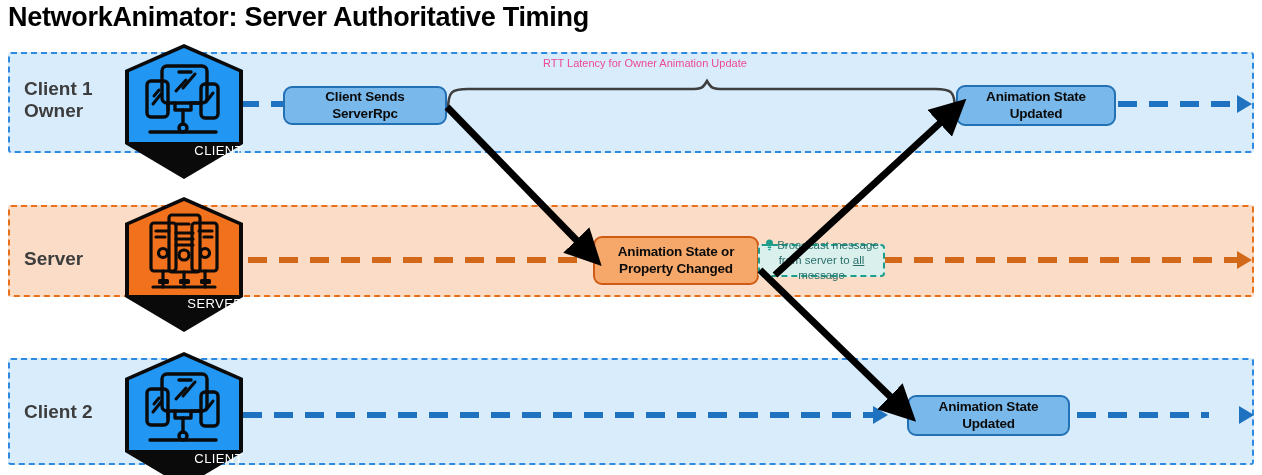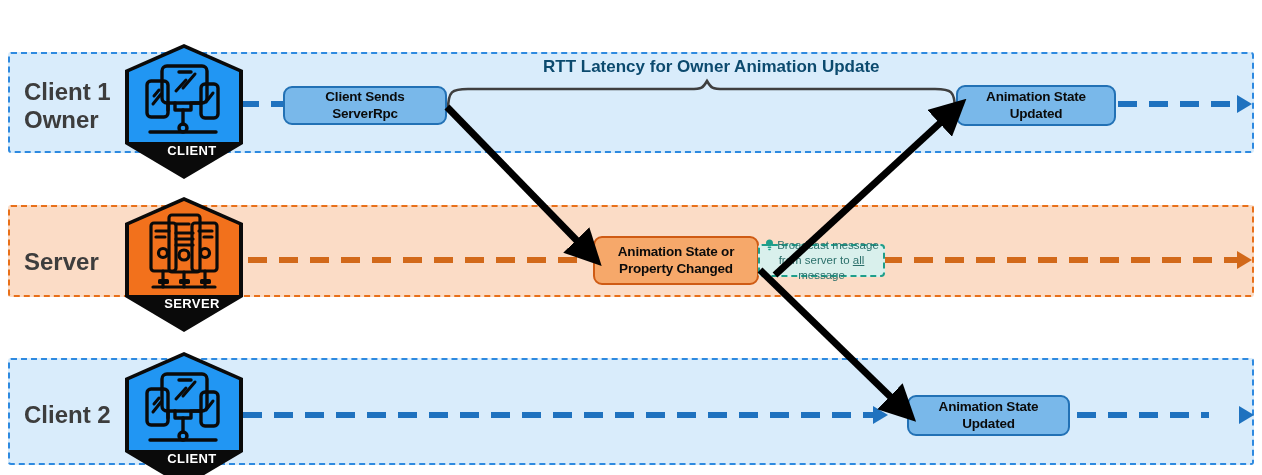--- a/index.html
+++ b/index.html
@@ -41,21 +41,21 @@
   .lane.client {
     background: #d9ecfb;
     border: 2px dashed #2e8ae0;
   }
   .lane.server {
     background: #fbdcc6;
     border: 2px dashed #e8701a;
   }
   .lane-label {
     position: absolute;
-    font-size: 24px;
+    font-size: 19px;
     font-weight: bold;
     color: #3d3d3d;
     line-height: 1.18;
     white-space: pre-line;
   }
 
   
   .timeline {
     position: absolute;
     height: 6px;
@@ -130,58 +130,59 @@
   .note u { text-decoration: underline; }
   .bulb-icon {
     display: inline-block;
     vertical-align: -2px;
     margin-right: 2px;
   }
 
   
   .brace-label {
     position: absolute;
-    font-size: 17px;
-    font-weight: bold;
-    color: #0c4a6e;
+    font-size: 11px;
+    font-weight: normal;
+    color: #ec4899;
     white-space: nowrap;
   }
 
   
   .actor {
     position: absolute;
     width: 118px;
     height: 135px;
   }
   .actor .cap {
     position: absolute;
-    left: 8px;
+    left: 0;
     width: 118px;
-    text-align: center;
+    text-align: right;
     color: #ffffff;
     font-size: 13px;
-    font-weight: bold;
+    font-weight: normal;
     letter-spacing: 0.4px;
     bottom: 21px;
   }
 
   svg { display: block; overflow: visible; }
   .arrow-layer {
     position: absolute;
     left: 0; top: 0;
     width: 1262px;
     height: 475px;
     pointer-events: none;
   }
 </style>
 </head>
 <body>
 
 <div id="stage">
 
+  <div class="page-title">NetworkAnimator: Server Authoritative Timing</div>
 
   <div class="lane client" style="left:8px; top:52px; width:1246px; height:101px;"></div>
 
   <div class="lane-label" style="left:24px; top:78px;">Client 1
 Owner</div>
 
   <div class="timeline tl-blue" style="left:240px; top:101px; width:1014px;">
     <div class="seg" style="left:0px; width:43px;"></div>
     <div class="seg" style="left:878px; width:120px;"></div>
     <div class="tl-head" style="left:997px;"></div>

